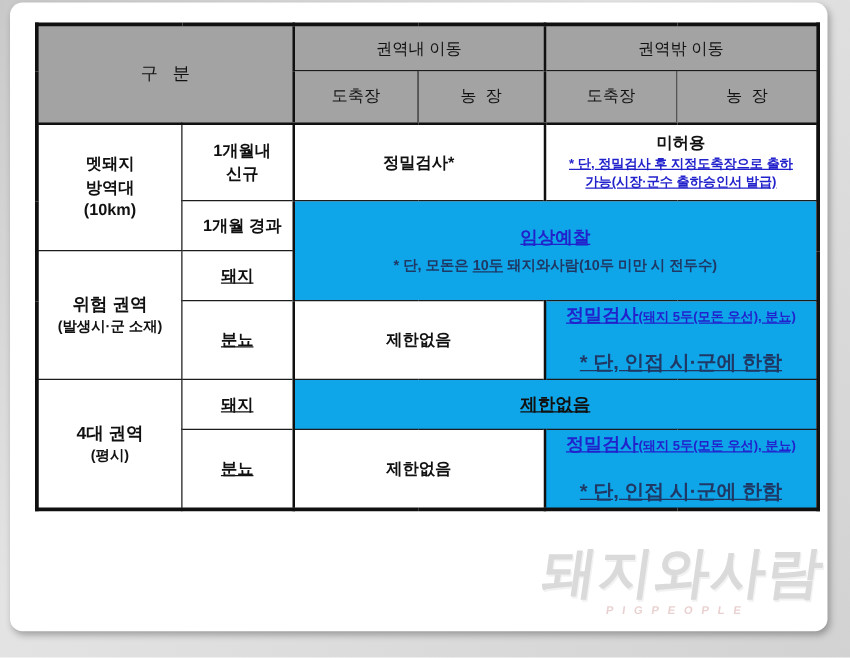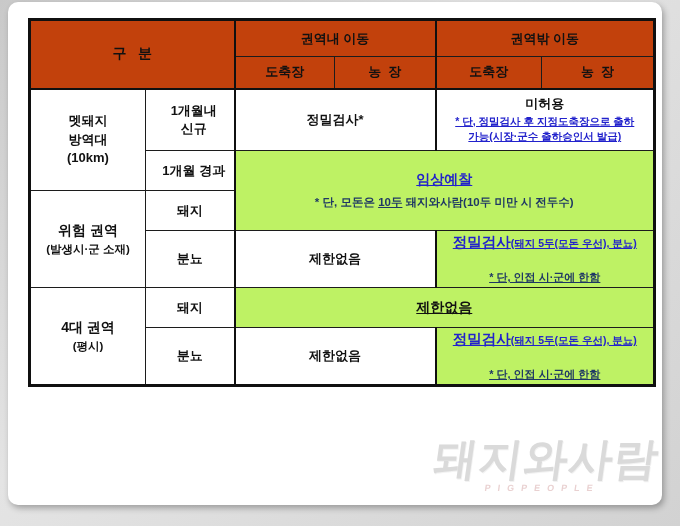--- a/index.html
+++ b/index.html
@@ -16,42 +16,42 @@
   .content{position:absolute;left:20px;top:16px;width:625px;}
 
   table.rules{
     border-collapse:collapse;table-layout:fixed;width:625px;
     border:3px solid #101010;
   }
   table.rules td{
     border:1px solid #1c1c1c;text-align:center;vertical-align:middle;
     padding:2px 3px;color:#111;font-size:13px;overflow:hidden;
   }
-  .hdr{background:#c2410c;font-weight:bold;white-space:pre-wrap;}
+  .hdr{background:#a3a3a3;font-weight:normal;white-space:pre-wrap;}
   .bb2{border-bottom:2.5px solid #101010 !important;}
   .bl2{border-left:2.5px solid #101010 !important;}
-  .gray{background:#bef264;}
+  .gray{background:#0ea5e9;}
   .pre{white-space:pre-line;}
   .bold{font-weight:bold;}
   .groupcell{font-weight:bold;font-size:13.5px;line-height:1.4;}
   .section-blue{color:#2929A3;}
   .section-title{font-size:14px;font-weight:bold;}
   .section-sub{font-size:11.5px;font-weight:bold;margin-top:1px;}
   .subcell{font-weight:bold;text-align:right;padding-left:11px !important;line-height:1.35;}
-  .subcell-c{font-weight:bold;}
+  .subcell-c{font-weight:bold;text-decoration:underline;}
   .valcell{font-weight:bold;margin-top:10px;}
   .blue{color:#2222CC;}
   .navy{color:#1F3864;}
   .u{text-decoration:underline;}
   .cell-note{font-size:10.5px;line-height:1.5;margin-top:1px;font-weight:bold;}
   .clinical-title{font-size:14px;font-weight:bold;}
   .clinical-note{font-size:11.5px;margin-top:6px;font-weight:bold;}
   .exam-big{font-size:14.5px;font-weight:bold;}
   .exam-paren{font-size:10.5px;font-weight:bold;}
-  .exam-note{font-size:11px;font-weight:bold;margin-top:18px;}
+  .exam-note{font-size:16px;font-weight:bold;margin-top:18px;}
 
   .notes{
     margin-top:13px;font-family:"Liberation Serif",serif;
     font-size:13.5px;color:#141414;line-height:1.68;white-space:pre-wrap;
   }
 
   .watermark{
     position:absolute;right:4px;bottom:12px;text-align:center;
     transform:skewX(-8deg);opacity:0.55;pointer-events:none;
   }
@@ -77,21 +77,21 @@
           <col style="width:113px">
       </colgroup>
 
       <tbody>
           <tr style="height:37px">
         <td colspan="2" rowspan="2" class="hdr bb2" style="font-size:14px">구   분</td>
         <td colspan="2" class="hdr bl2">권역내 이동</td>
         <td colspan="2" class="hdr bl2">권역밖 이동</td>
       </tr>
 
-      <tr style="height:32px">
+      <tr style="height:42px">
         <td class="hdr bb2 bl2">도축장</td>
         <td class="hdr bb2">농  장</td>
         <td class="hdr bb2 bl2">도축장</td>
         <td class="hdr bb2">농  장</td>
       </tr>
 
       <tr style="height:62px">
         <td rowspan="2" class="groupcell pre">멧돼지
 방역대
 (10km)</td>

